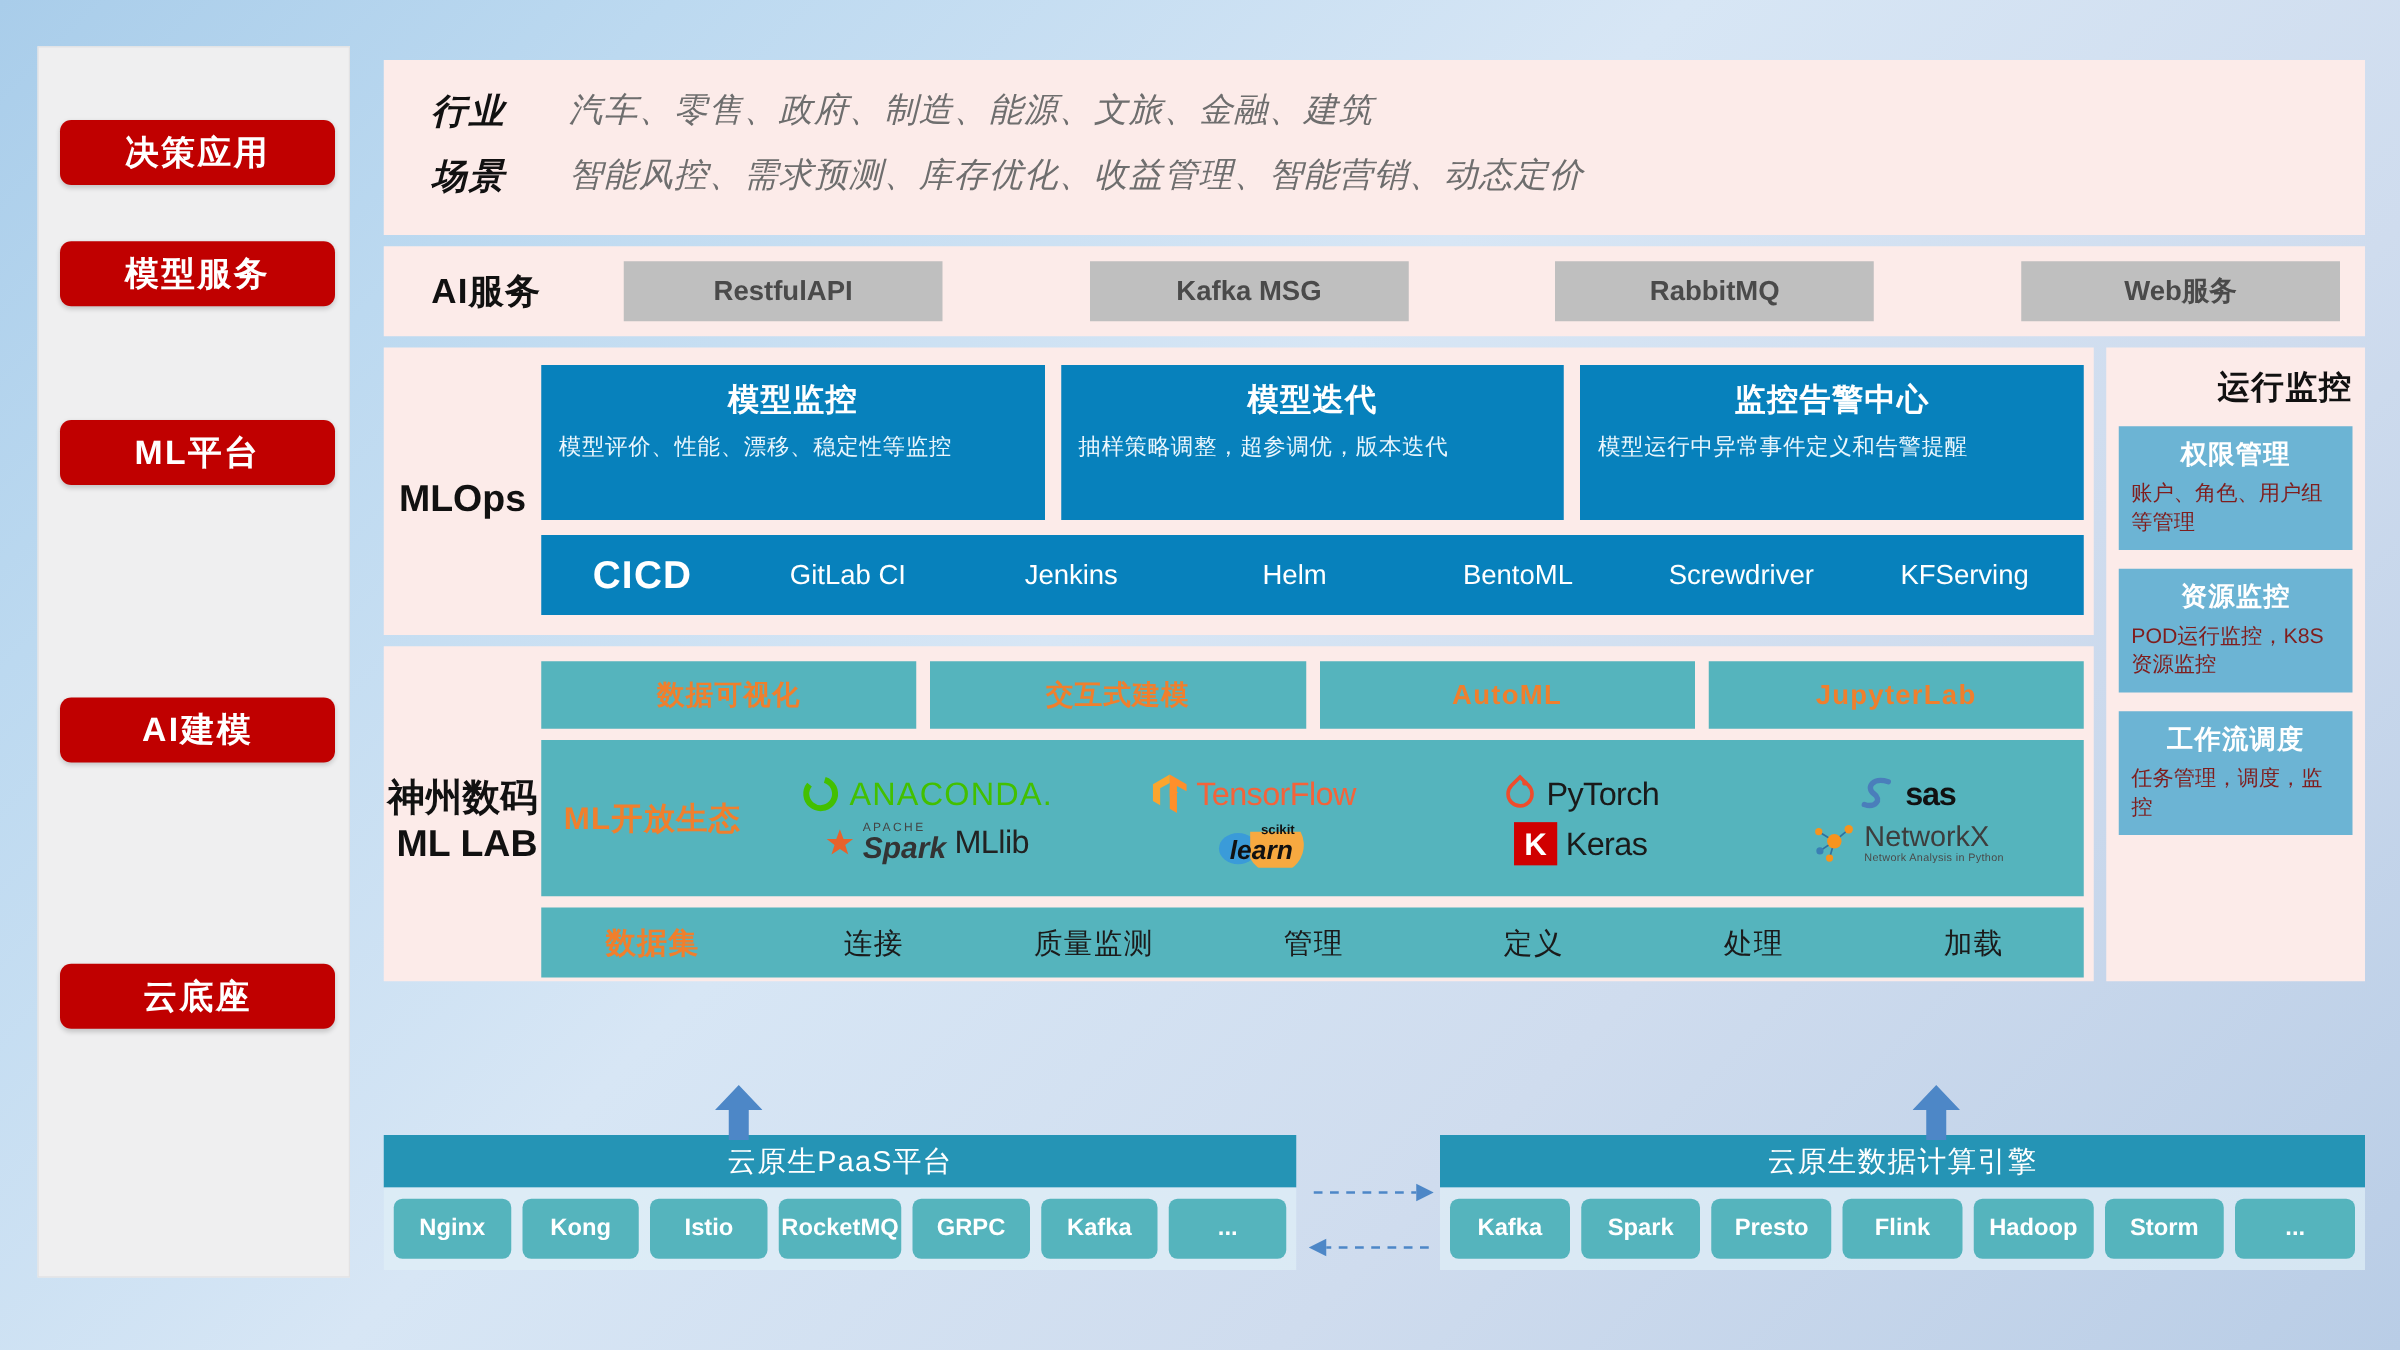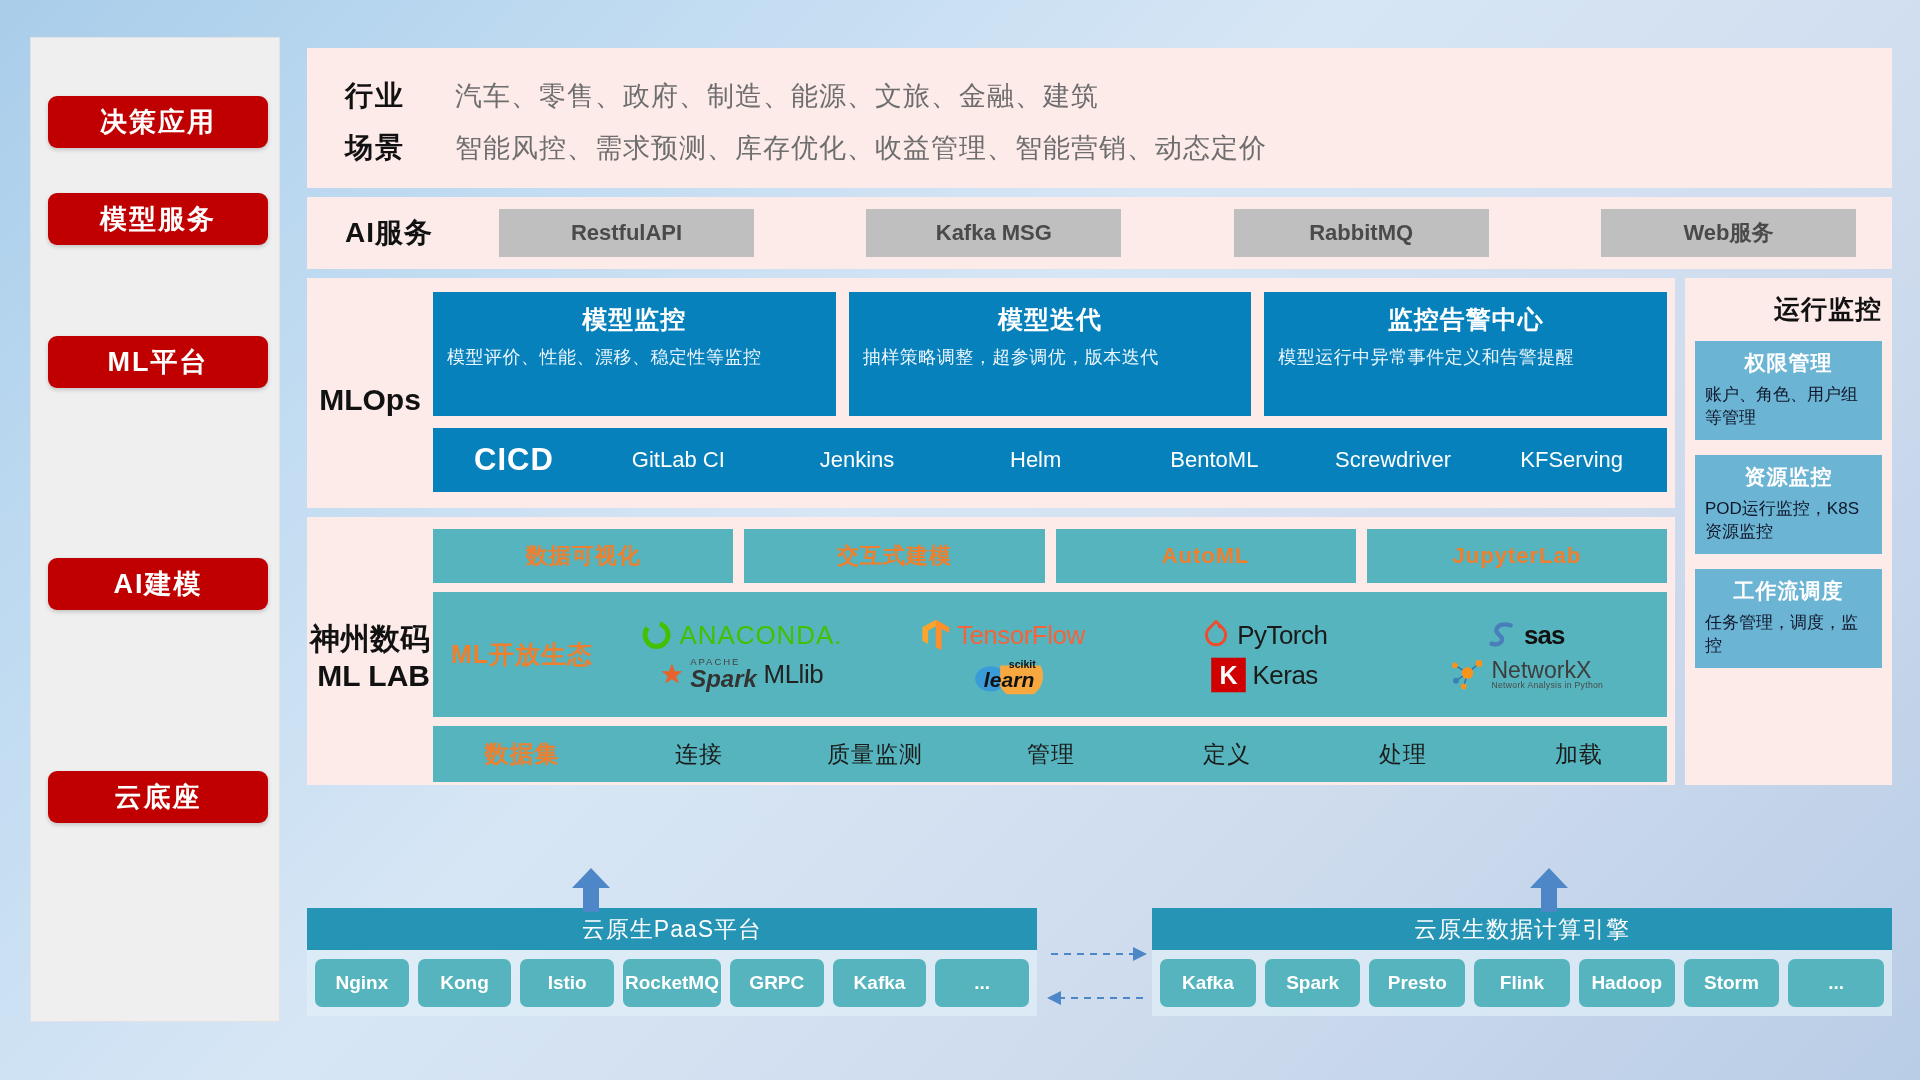--- a/index.html
+++ b/index.html
@@ -25,28 +25,28 @@
     box-shadow:0 2px 4px rgba(0,0,0,.18);
   }
 
   
   .main{position:absolute;left:307px;top:48px;width:1585px;}
 
   .band{background:#fcebe9;box-sizing:border-box;position:relative;}
 
   
   .row-biz{height:140px;padding:22px 0 0 38px;}
-  .biz-line{display:flex;align-items:center;height:52px;}
+  .biz-line{display:flex;align-items:flex-start;height:52px;font-style:italic;}
   .biz-key{width:110px;font-size:28px;font-weight:bold;color:#111;letter-spacing:2px;}
   .biz-val{font-size:27px;color:#6e6e6e;letter-spacing:1px;}
 
   
   .row-ai{height:72px;margin-top:9px;display:flex;align-items:center;padding-left:38px;gap:32px;}
   .ai-key{width:110px;font-size:28px;font-weight:bold;color:#111;letter-spacing:1px;}
-  .ai-chips{display:flex;flex:1;justify-content:space-between;padding:0 36px 0 12px;}
+  .ai-chips{display:flex;flex:1;justify-content:space-between;padding:0 20px 0 12px;}
   .ai-chip{
     width:255px;height:48px;background:#bfbfbf;
     display:flex;align-items:center;justify-content:center;
     font-size:22px;font-weight:bold;color:#4a4a4a;
   }
 
   
   .mid{display:flex;gap:10px;margin-top:9px;}
   .mid-left{width:1368px;}
 
@@ -104,21 +104,21 @@
 
   
   .monitor{
     width:207px;background:#fcebe9;box-sizing:border-box;padding:14px 10px 0;
   }
   .monitor h3{margin:0 0 14px;text-align:right;font-size:26px;font-weight:bold;color:#111;letter-spacing:1px;}
   .mon-card{
     background:#6cb4d4;color:#fff;padding:8px 10px 10px;margin-bottom:15px;min-height:86px;box-sizing:border-box;
   }
   .mon-card h5{margin:0 0 6px;text-align:center;font-size:21px;font-weight:bold;letter-spacing:1px;}
-  .mon-card p{margin:0;font-size:17px;line-height:1.38;color:#0f172a;}
+  .mon-card p{margin:0;font-size:17px;line-height:1.38;color:#7f1d1d;}
 
   
   .cloud{position:absolute;left:307px;top:880px;width:1585px;height:170px;}
   .cloud-col{position:absolute;top:28px;}
   .cloud-col.left{left:0;width:730px;}
   .cloud-col.right{left:845px;width:740px;}
   .cloud-head{
     background:#2594b5;color:#fff;height:42px;display:flex;align-items:center;justify-content:center;
     font-size:23px;letter-spacing:1px;
   }

